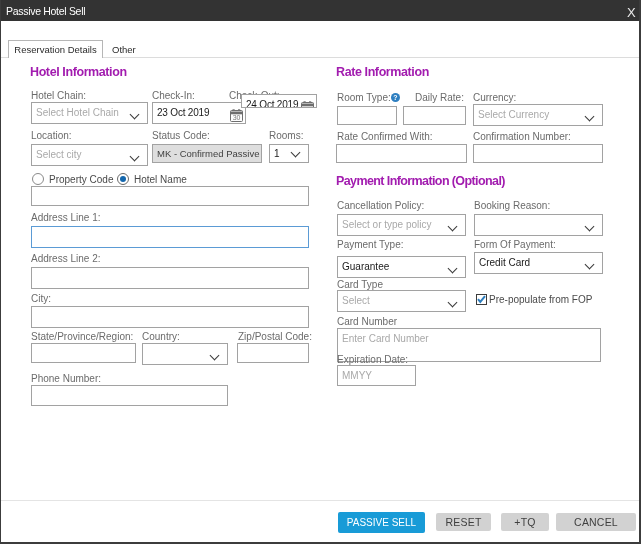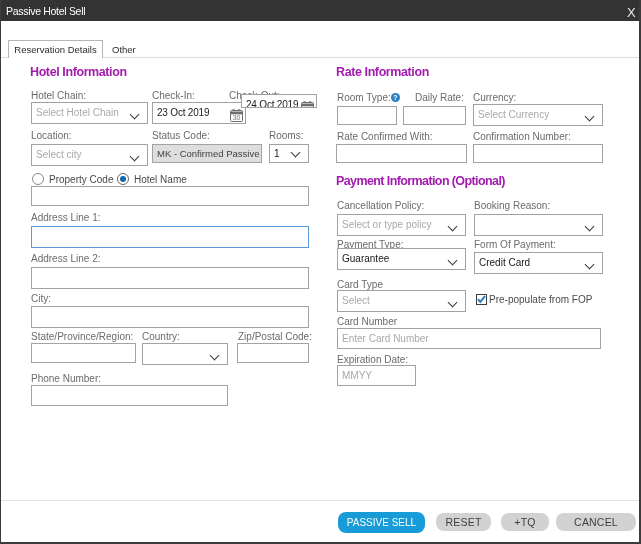--- a/index.html
+++ b/index.html
@@ -15,21 +15,21 @@
 .tab { left:7px; top:40px; width:95px; height:18px; background:#fff; border:1px solid #b6b6b6; border-bottom:none; text-align:center; font-size:9.5px; color:#2b2b2b; line-height:18px; white-space:nowrap; z-index:2; }
 .tab2 { left:111px; top:44px; font-size:9.5px; color:#2b2b2b; }
 .h { font-size:12.5px; font-weight:bold; color:#a21caf; letter-spacing:-0.4px; }
 .lbl { font-size:10px; color:#6b6b6b; white-space:nowrap; }
 .inp { border:1px solid #a2a2a2; background:#fff; font-size:10px; color:#1a1a1a; line-height:20px; padding:0 4px; white-space:nowrap; overflow:hidden; }
 .ph { color:#a9a9a9; }
 .sel .chev { position:absolute; right:10.5px; top:9px; width:7px; height:7px; border-left:1.6px solid #3a3a3a; border-bottom:1.6px solid #3a3a3a; transform:rotate(-45deg); }
 .sel { position:absolute; }
 .dis { background:#dedede; color:#3f3f3f; font-size:9.5px; }
 .cal { position:absolute; right:2px; top:6px; }
-.btn { border-radius:8px; text-align:center; font-size:10.5px; color:#3f3f3f; background:#d2d2d2; letter-spacing:0.2px; }
+.btn { border-radius:2px; text-align:center; font-size:10.5px; color:#3f3f3f; background:#d2d2d2; letter-spacing:0.2px; }
 .btnblue { background:#189bd7; color:#fff; font-size:10px; font-weight:400; letter-spacing:0; }
 .radio { width:12px; height:12px; border-radius:50%; border:1px solid #8a8a8a; background:#fff; }
 .radio.on { border-color:#6a6a6a; }
 .radio.on::after { content:""; position:absolute; left:2px; top:2px; width:6px; height:6px; border-radius:50%; background:#1467ad; }
 </style>
 </head>
 <body>
 <div class="dlg">
   <div class="abs titlebar"></div>
   <div class="abs title">Passive Hotel Sell</div>
@@ -142,42 +142,42 @@
     <div class="inp ph" style="width:129px; height:22px;">Select or type policy</div>
       <span class="chev"></span>
   </div>
   <div class="abs sel" style="left:473px; top:214px; width:129px; height:22px;">
     <div class="inp" style="width:129px; height:22px;"></div>
       <span class="chev"></span>
   </div>
 
   <div class="abs lbl" style="left:336px; top:239px;">Payment Type:</div>
   <div class="abs lbl" style="left:473px; top:239px;">Form Of Payment:</div>
-  <div class="abs sel" style="left:336px; top:248px; width:129px; height:22px;">
+  <div class="abs sel" style="left:336px; top:256px; width:129px; height:22px;">
     <div class="inp" style="width:129px; height:22px;">Guarantee</div>
       <span class="chev"></span>
   </div>
   <div class="abs sel" style="left:473px; top:252px; width:129px; height:22px;">
     <div class="inp" style="width:129px; height:22px;">Credit Card</div>
       <span class="chev"></span>
   </div>
 
   <div class="abs lbl" style="left:336px; top:279px;">Card Type</div>
   <div class="abs sel" style="left:336px; top:290px; width:129px; height:22px;">
     <div class="inp ph" style="width:129px; height:22px;">Select</div>
       <span class="chev"></span>
   </div>
   <svg class="abs" style="left:475px; top:294px;" width="11" height="11" viewBox="0 0 11 11">
       <rect x="0.5" y="0.5" width="10" height="10" fill="#fff" stroke="#3c3c3c"></rect>
       <path d="M2 5.2 L4.3 8 L9 2.2" stroke="#2d7dbd" stroke-width="2" fill="none"></path>
     </svg>
   <div class="abs lbl" style="left:488px; top:294px; color:#4a4a4a; font-size:10px;">Pre-populate from FOP</div>
 
   <div class="abs lbl" style="left:336px; top:316px;">Card Number</div>
-  <div class="abs inp ph" style="left:336px; top:328px; width:264px; height:21px;">Enter Card Number</div>
+  <div class="abs inp ph" style="left:336px; top:328px; width:264px; height:34px;">Enter Card Number</div>
 
   <div class="abs lbl" style="left:336px; top:354px;">Expiration Date:</div>
   <div class="abs inp ph" style="left:336px; top:365px; width:79px; height:21px;">MMYY</div>
 
   <div class="abs" style="left:0; top:500px; width:639px; height:1px; background:#e4e4e4;"></div>
   <div class="abs btn btnblue" style="left:337px; top:512px; width:87px; height:21px; line-height:21px;">PASSIVE SELL</div>
   <div class="abs btn" style="left:435px; top:513px; width:55px; height:18px; line-height:18px;">RESET</div>
   <div class="abs btn" style="left:500px; top:513px; width:48px; height:18px; line-height:18px;">+TQ</div>
   <div class="abs btn" style="left:555px; top:513px; width:80px; height:18px; line-height:18px;">CANCEL</div>
 </div>

